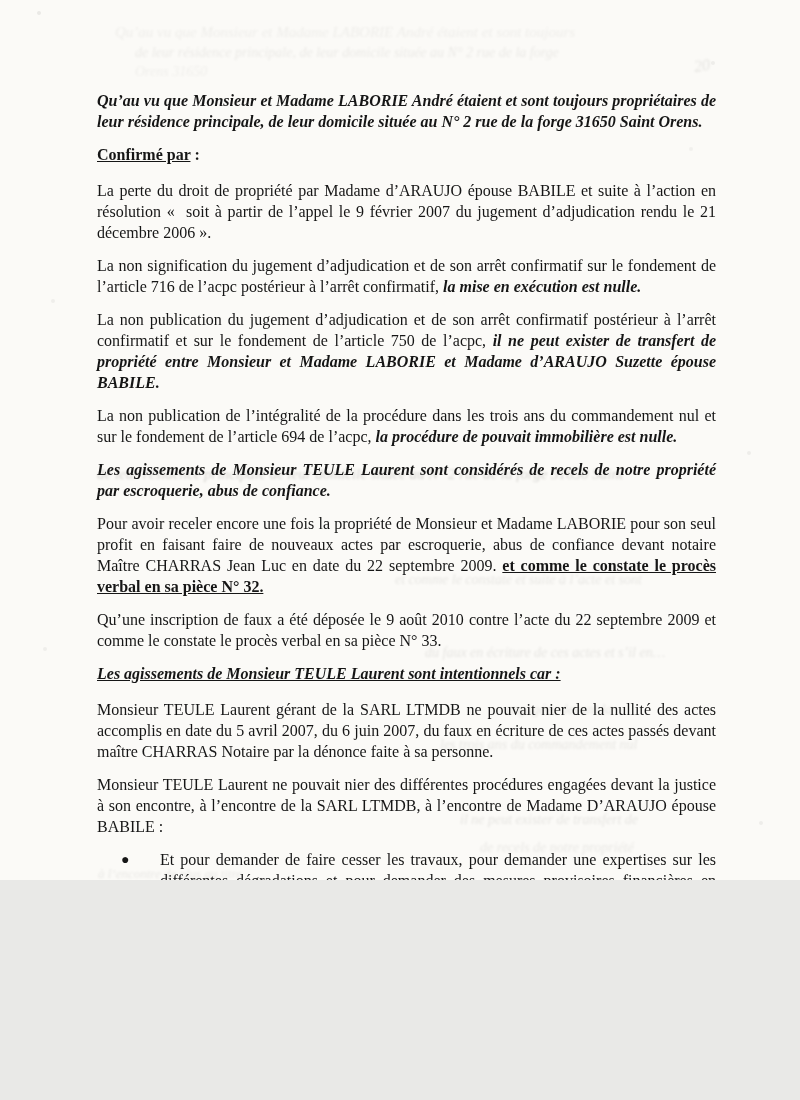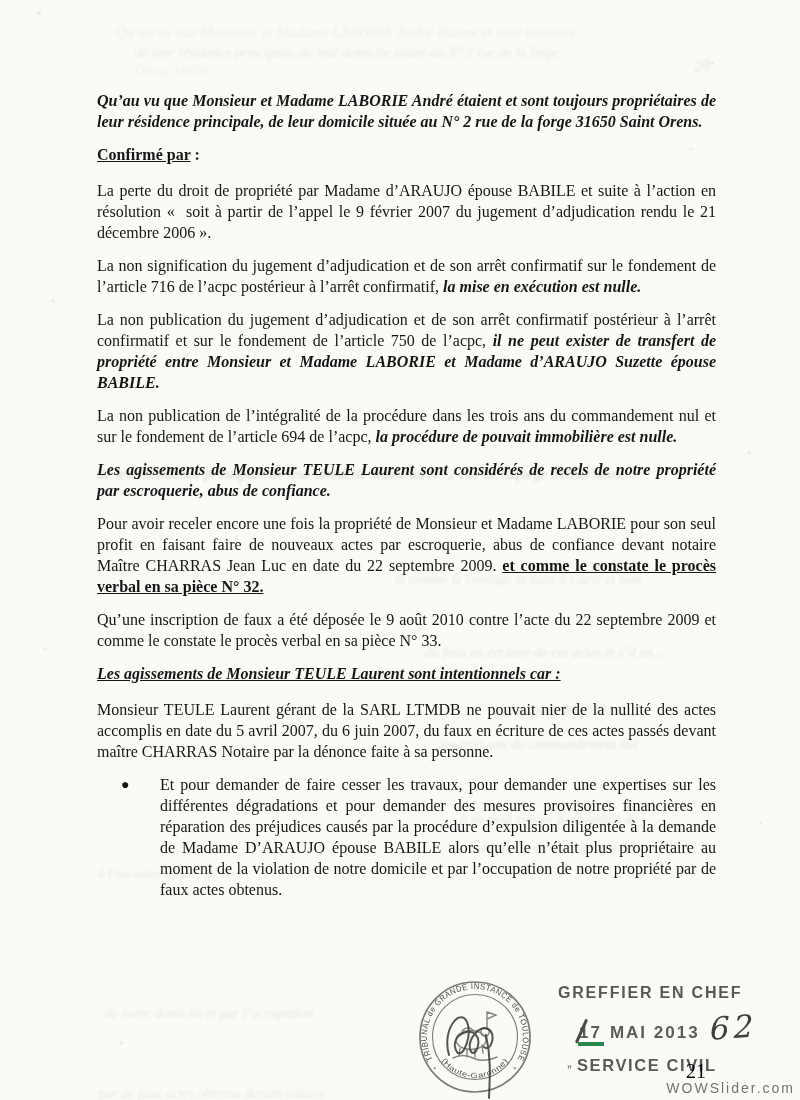--- a/index.html
+++ b/index.html
@@ -1,17 +1,17 @@
 <!DOCTYPE html>
 <html><head>
 <meta charset="utf-8">
 <style>
   html,body{margin:0;padding:0;background:#e9e9e7;}
   .page{
-    position:relative;width:800px;height:1100px;margin:0 auto;
+    position:relative;width:800px;height:880px;margin:0 auto;
     background:#fbfaf7;overflow:hidden;
     font-family:"Liberation Serif",serif;color:#161616;
   }
   
   .doc{
     position:absolute;left:97px;top:90px;width:619px;
     font-size:16px;line-height:21px;text-align:justify;
   }
   .doc p{margin:0 0 12px;}
   .doc p.heading{margin:2px 0 15px;}
@@ -94,20 +94,21 @@
       <p class="heading"><span class="b u">Confirmé par</span><span class="b"> :</span></p>
       <p class="para"><span class="">La perte du droit de propriété par Madame d’ARAUJO épouse BABILE et suite à l’action en résolution «&nbsp; soit à partir de l’appel le 9 février 2007 du jugement d’adjudication rendu le 21 décembre 2006 ».</span></p>
       <p class="para"><span class="">La non signification du jugement d’adjudication et de son arrêt confirmatif sur le fondement de l’article 716 de l’acpc postérieur à l’arrêt confirmatif, </span><span class="b i">la mise en exécution est nulle.</span></p>
       <p class="para"><span class="">La non publication du jugement d’adjudication et de son arrêt confirmatif postérieur à l’arrêt confirmatif et sur le fondement de l’article 750 de l’acpc, </span><span class="b i">il ne peut exister de transfert de propriété entre Monsieur et Madame LABORIE et Madame d’ARAUJO Suzette épouse BABILE.</span></p>
       <p class="para"><span class="">La non publication de l’intégralité de la procédure dans les trois ans du commandement nul et sur le fondement de l’article 694 de l’acpc, </span><span class="b i">la procédure de pouvait immobilière est nulle.</span></p>
       <p class="para"><span class="b i">Les agissements de Monsieur TEULE Laurent sont considérés de recels de notre propriété par escroquerie, abus de confiance.</span></p>
       <p class="para"><span class="">Pour avoir receler encore une fois la propriété de Monsieur et Madame LABORIE pour son seul profit en faisant faire de nouveaux actes par escroquerie, abus de confiance devant notaire Maître CHARRAS Jean Luc en date du 22 septembre 2009. </span><span class="b u">et comme le constate le procès verbal en sa pièce N° 32.</span></p>
       <p class="para"><span class="">Qu’une inscription de faux a été déposée le 9 août 2010 contre l’acte du 22 septembre 2009 et comme le constate le procès verbal en sa pièce N° 33.</span></p>
       <p class="heading"><span class="b i u">Les agissements de Monsieur TEULE Laurent sont intentionnels car :</span></p>
       <p class="para"><span class="">Monsieur TEULE Laurent gérant de la SARL LTMDB ne pouvait nier de la nullité des actes accomplis en date du 5 avril 2007, du 6 juin 2007, du faux en écriture de ces actes passés devant maître CHARRAS Notaire par la dénonce faite à sa personne.</span></p>
+      <p class="para"><span class="">Monsieur TEULE Laurent ne pouvait nier des différentes procédures engagées devant la justice à son encontre, à l’encontre de la SARL LTMDB, à l’encontre de Madame D’ARAUJO épouse BABILE :</span></p>
       <div class="bullet">
         <span class="bullet-marker">●</span>
         <span class="bullet-text"><span class="">Et pour demander de faire cesser les travaux, pour demander une expertises sur les différentes dégradations et pour demander des mesures provisoires financières en réparation des préjudices causés par la procédure d’expulsion diligentée à la demande de Madame D’ARAUJO épouse BABILE alors qu’elle n’était plus propriétaire au moment de la violation de notre domicile et par l’occupation de notre propriété par de faux actes obtenus.</span></span>
       </div>
     </div>
 
   <svg id="seal" width="128" height="121" viewBox="0 0 128 121">
     <g stroke="#5a5a5a" fill="none" opacity="0.8">
       <circle cx="62" cy="58" r="55" stroke-width="1.7"></circle>
       <circle cx="62" cy="58" r="42.5" stroke-width="1.1"></circle>

